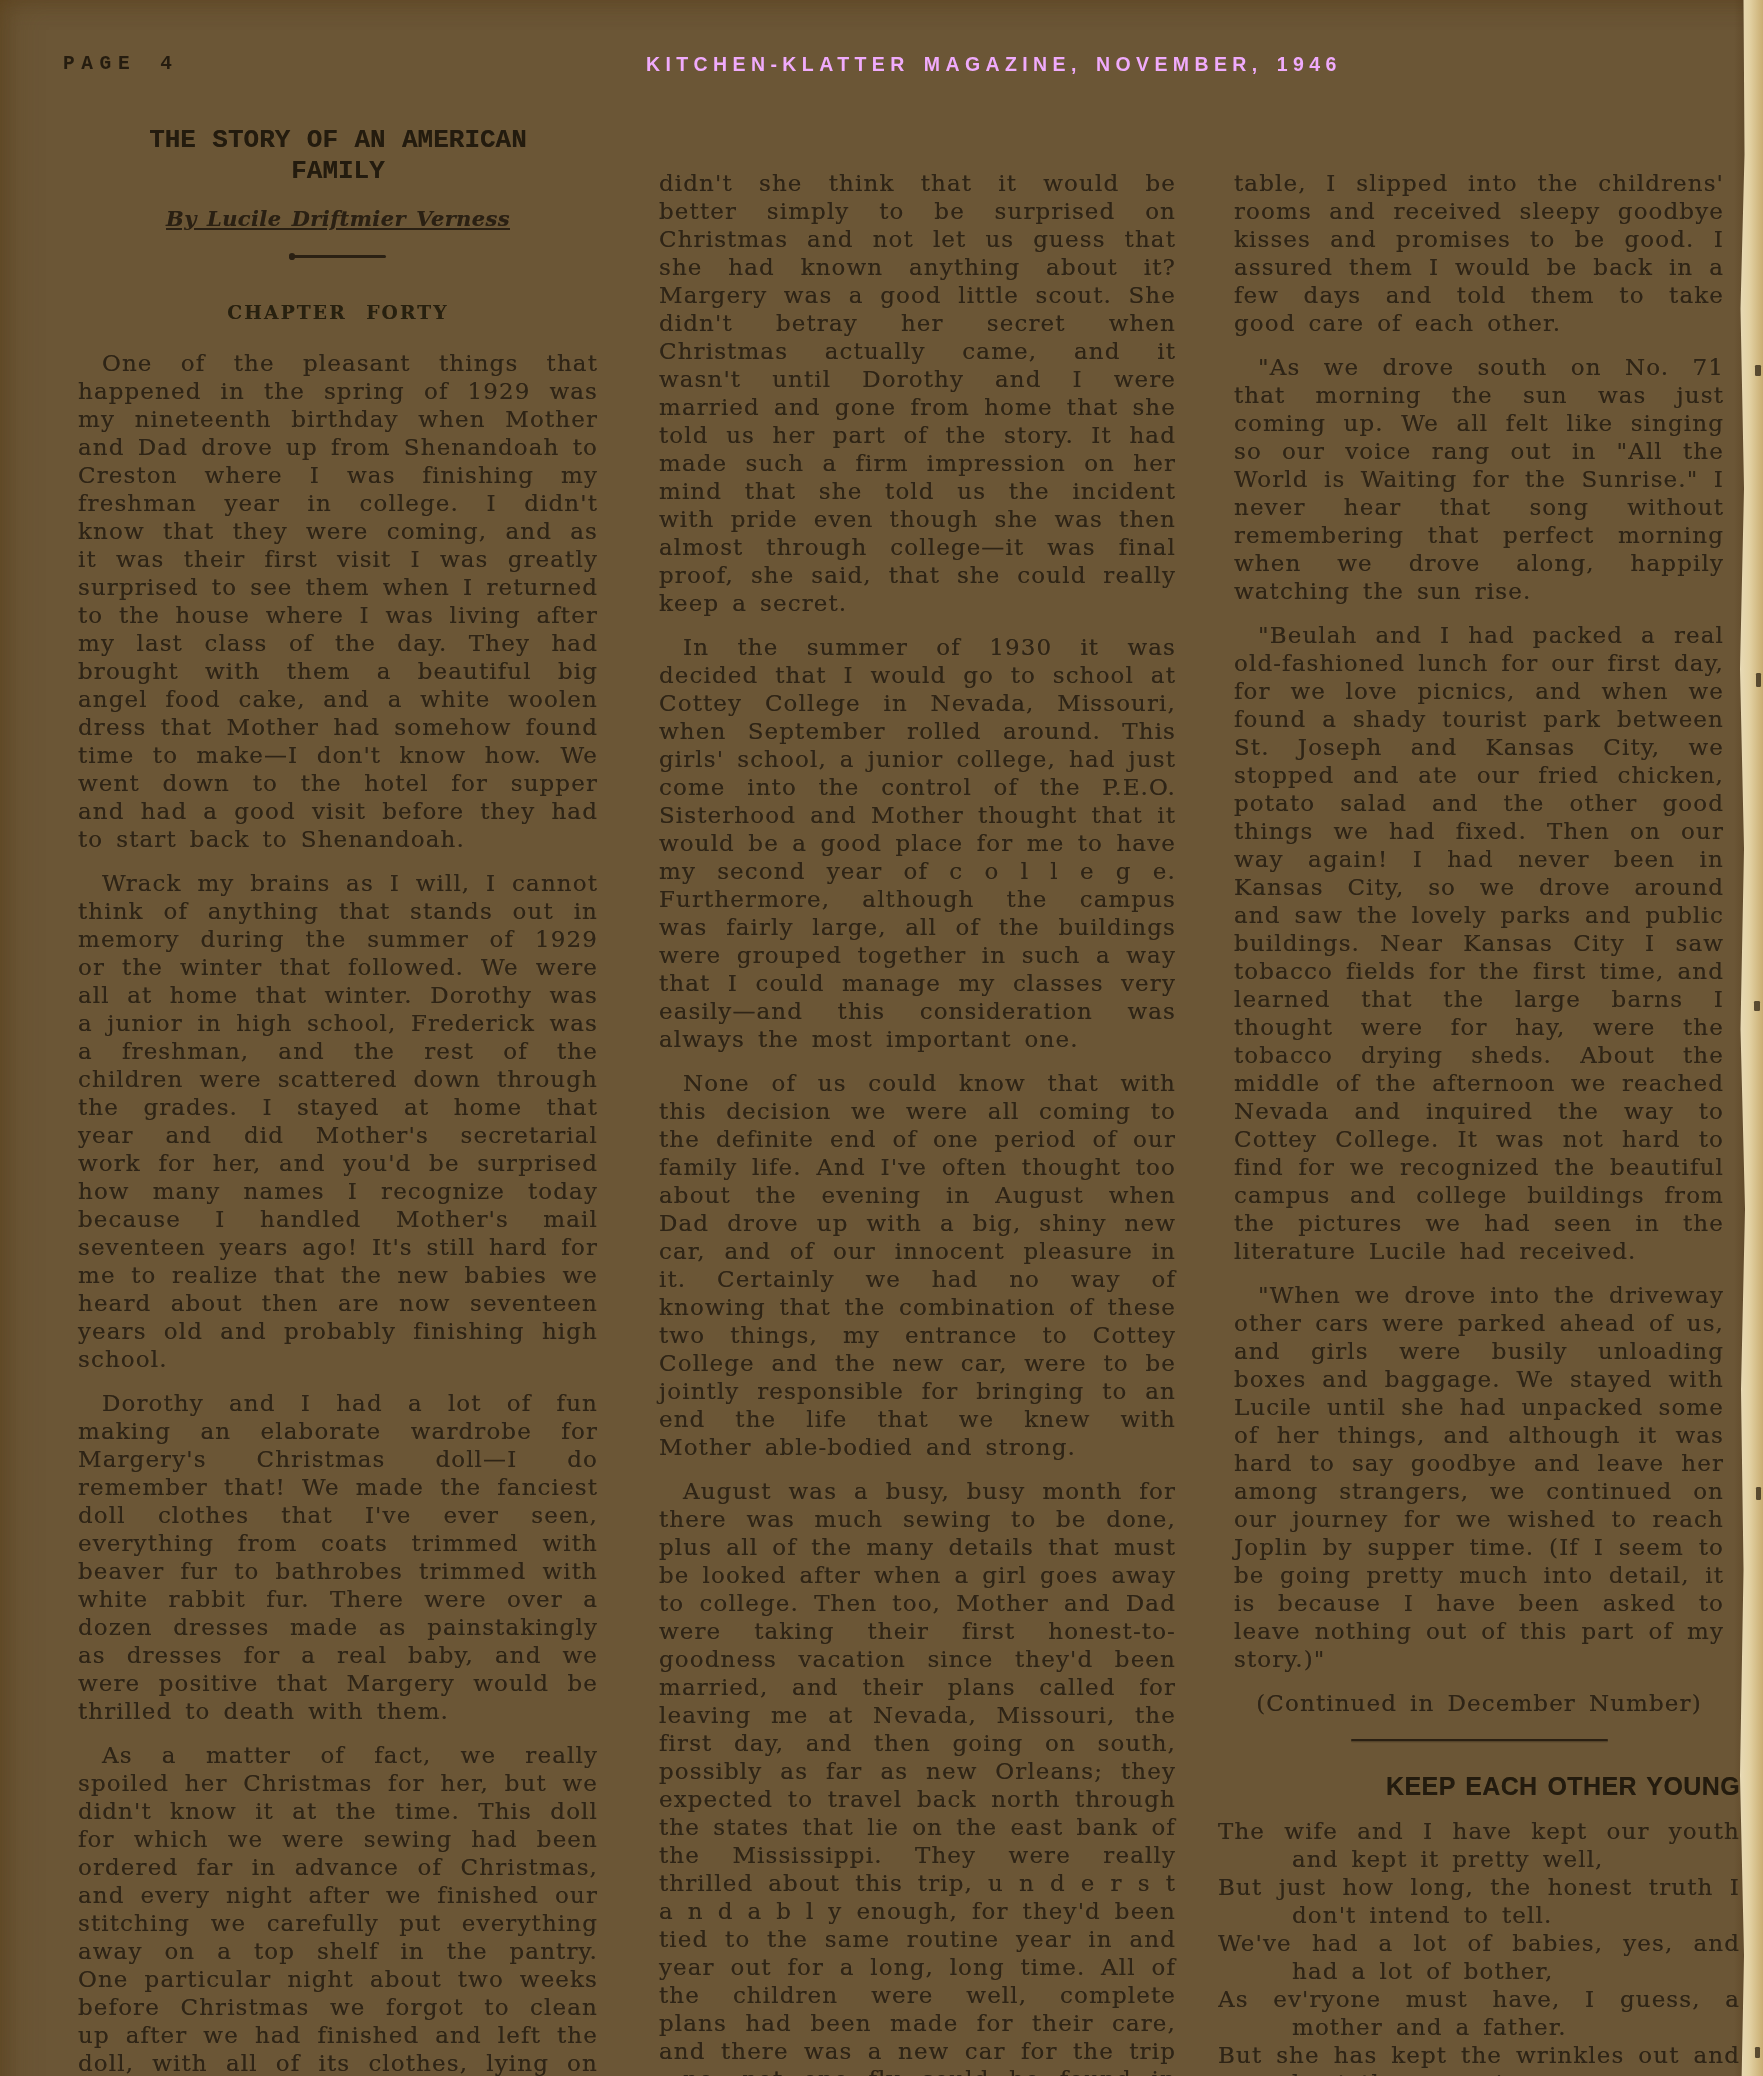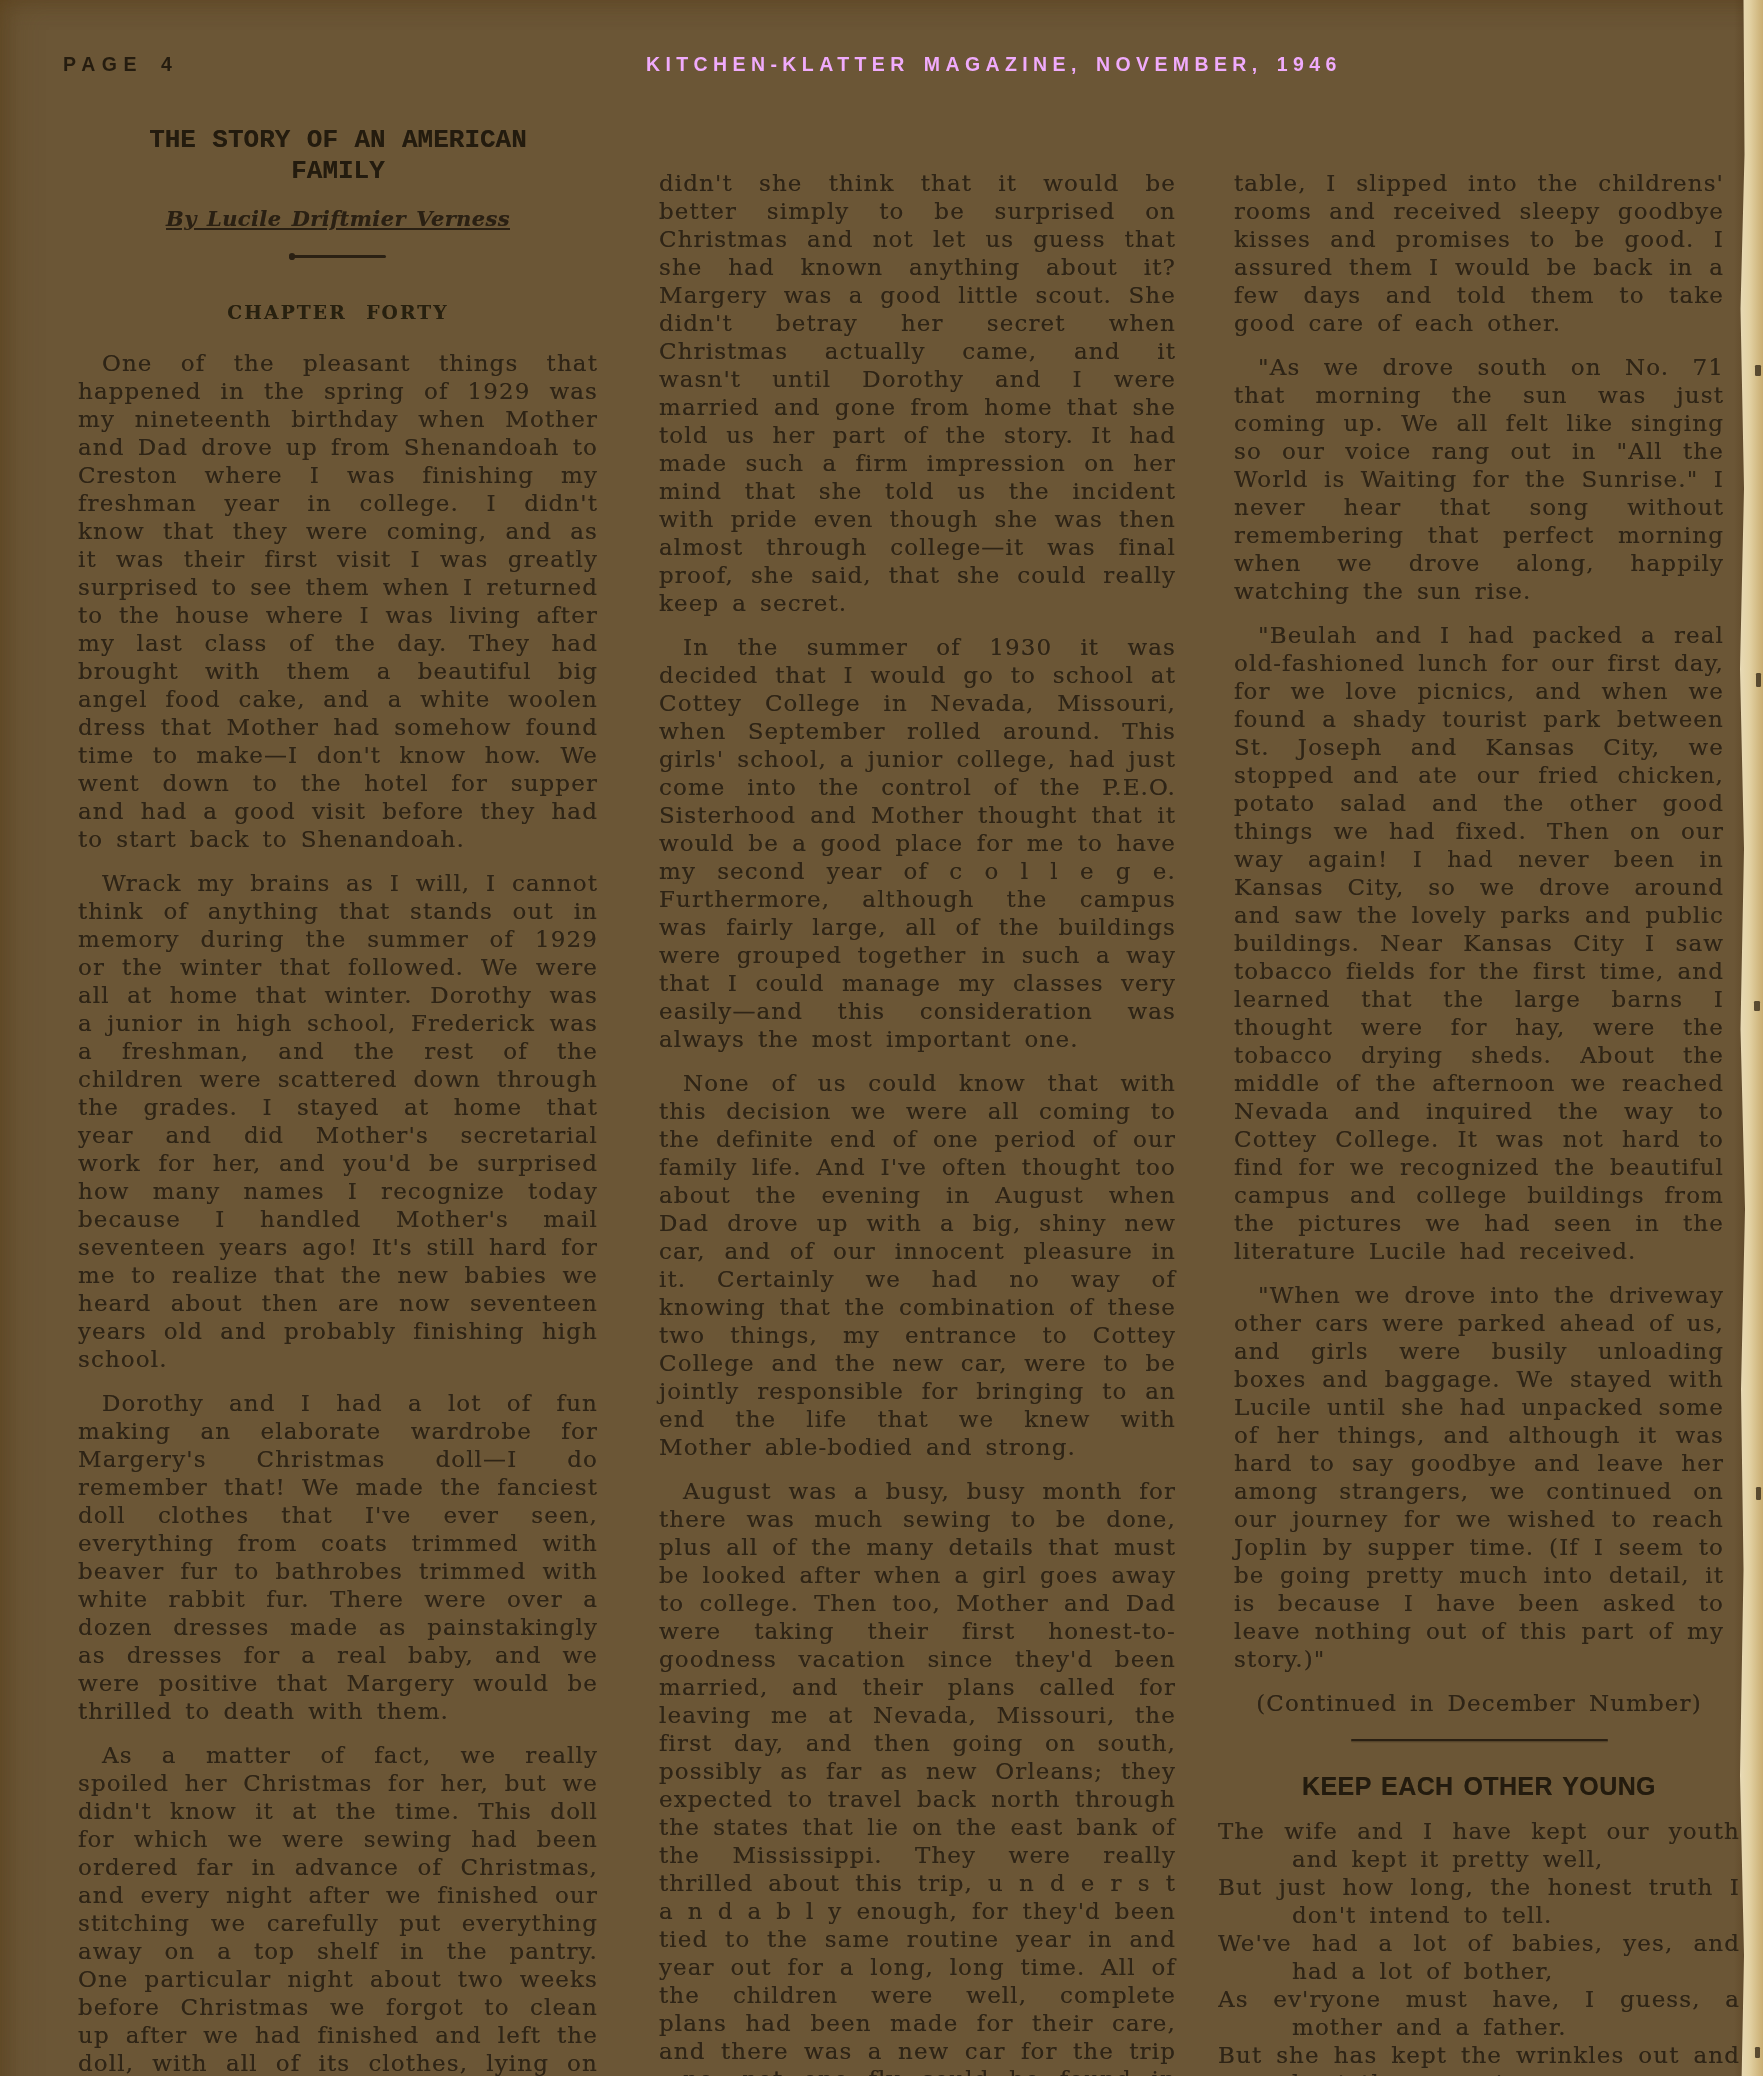--- a/index.html
+++ b/index.html
@@ -20,21 +20,21 @@
       inset 19px 0 37px -14px rgba(82,54,16,.38),
       inset -3.3px 0 19px -5px rgba(82,54,16,.22),
       inset 0 14px 29px -14px rgba(82,54,16,.30),
       inset 0 -12.5px 29px -14px rgba(82,54,16,.25);
     font-family:"DejaVu Serif", serif;
   }
   
   .running-head{position:absolute;top:53px;left:0;width:100%;height:33px;}
   .page-num{
     position:absolute;left:63px;top:0;
-    font-family:Liberation Sans, sans-serif;font-weight:bold;
+    font-family:Liberation Mono, monospace;font-weight:bold;
     font-size:19.5px;letter-spacing:6.6px;word-spacing:5.8px;color:#251c0f;
   }
   .mag-title{
     position:absolute;left:646px;top:0;
     font-family:Liberation Sans, sans-serif;font-weight:bold;
     font-size:19.5px;letter-spacing:5.4px;word-spacing:3.3px;color:#f0abfc;white-space:nowrap;
   }
   
   .col{position:absolute;top:153px;height:2409px;overflow:hidden;
        font-size:23px;line-height:28px;letter-spacing:1.1px;word-spacing:4.6px;
@@ -71,21 +71,21 @@
   }
   
   .continued{text-align:center;text-indent:0 !important;}
   .section-rule{
     width:257px;height:2.5px;background:#2a2013;margin:21.6px auto 0 auto;border-radius:1.2px;
     box-shadow:0 1.2px 0 rgba(42,32,19,.35);
   }
   .poem-title{
     font-family:"Liberation Sans",sans-serif;font-weight:bold;
     font-size:25px;letter-spacing:0.4px;word-spacing:2.5px;color:#231b0e;
-    text-align:center;margin:31px 0 17.4px 0;
+    text-align:right;margin:31px 0 17.4px 0;
     text-shadow:0 0 0.4px rgba(35,27,14,.6);
   }
   .poem .line{
     margin:0;padding-left:74px;text-indent:-74px;text-align:justify;
   }
   
   .page-edge{
     position:absolute;top:0;right:0;width:25px;height:2573px;
     background:linear-gradient(90deg, #e9dcb9 0%, #e3d2a4 45%, #c9ad72 100%);
     clip-path:polygon(22% 0,100% 0,100% 100%,30% 100%,12% 96%,26% 90%,10% 83%,24% 76%,8% 69%,

